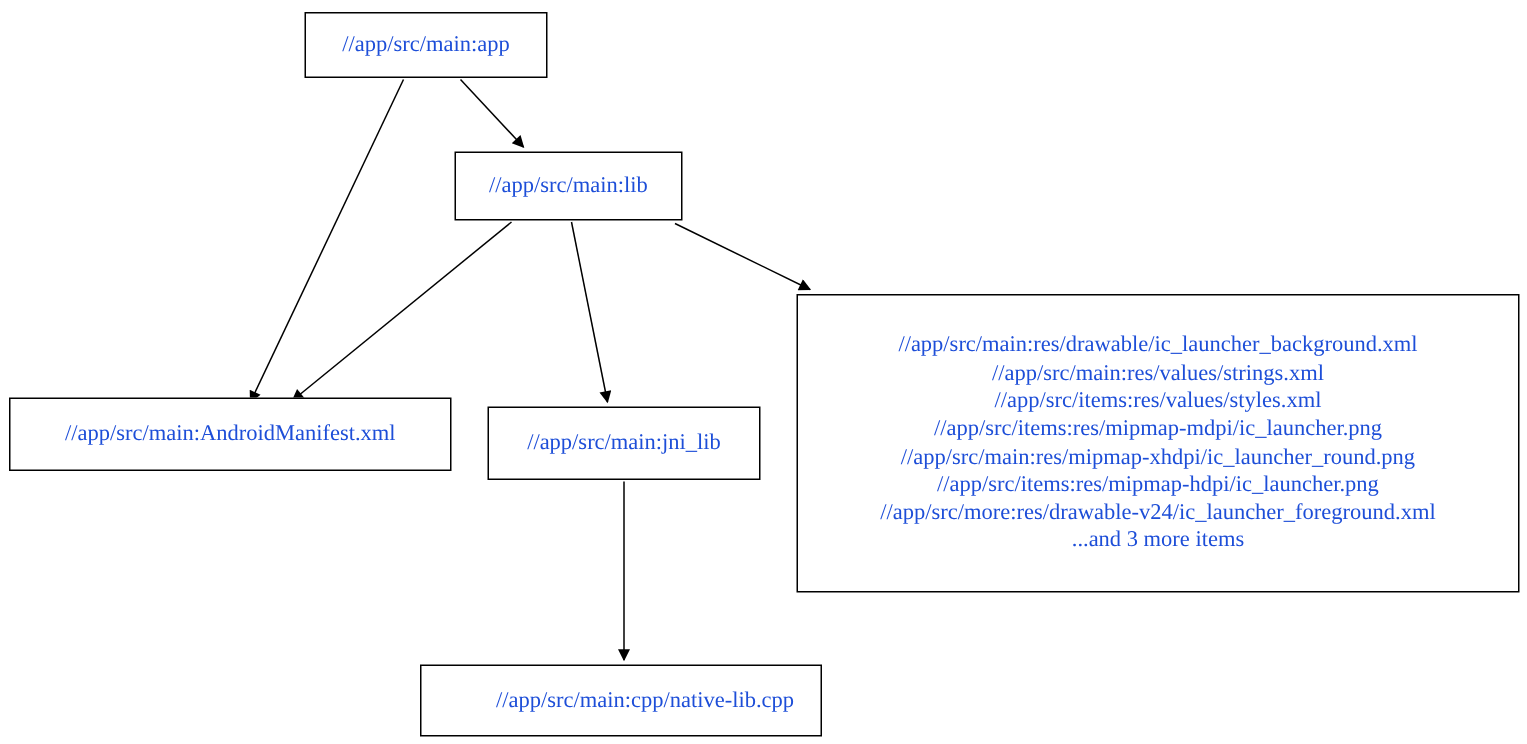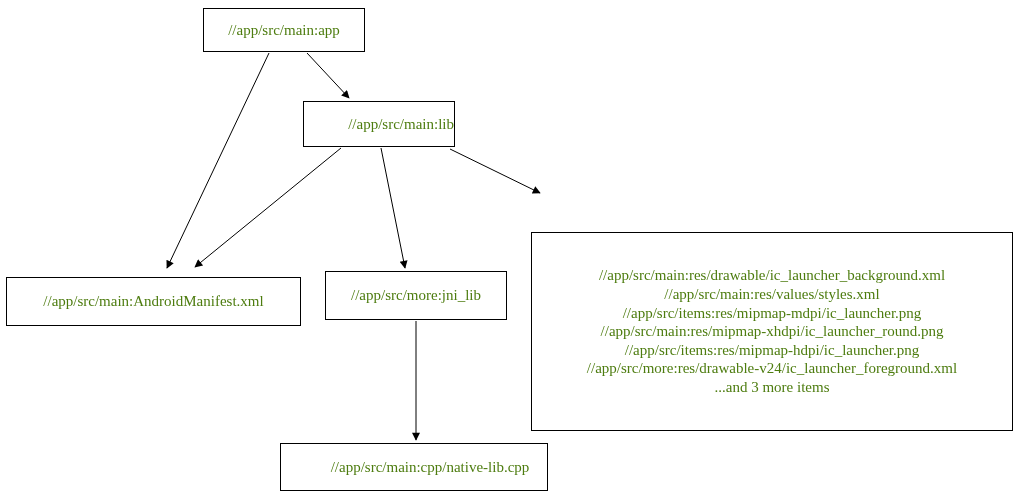--- a/index.html
+++ b/index.html
@@ -6,21 +6,21 @@
     margin: 0;
     padding: 0;
     background: #ffffff;
   }
   #canvas {
     position: relative;
     width: 1018px;
     height: 496px;
     background: #ffffff;
     font-family: "Liberation Serif", "DejaVu Serif", serif;
-    color: #4d7c0f;
+    color: #1d4ed8;
     overflow: hidden;
   }
   #edge-layer {
     position: absolute;
     left: 0;
     top: 0;
     width: 1018px;
     height: 496px;
   }
   #edge-layer line {
@@ -38,24 +38,24 @@
     text-align: center;
     font-size: 15px;
     line-height: 18.6px;
     white-space: nowrap;
   }
   .node.multiline {
     flex-direction: column;
     padding: 4px 6px;
   }
   #node-app        { left: 203px; top: 8px;   width: 162px; height: 44px; }
-  #node-lib        { left: 303px; top: 101px; width: 152px; height: 46px; justify-content: flex-end; }
-  #node-manifest   { left: 6px;   top: 277px; width: 295px; height: 49px; }
+  #node-lib        { left: 303px; top: 101px; width: 152px; height: 46px; }
+  #node-manifest   { left: 6px;   top: 265px; width: 295px; height: 49px; }
   #node-jni-lib    { left: 325px; top: 271px; width: 182px; height: 49px; }
-  #node-resources  { left: 531px; top: 196px; width: 482px; height: 199px; margin-top: 36px; }
+  #node-resources  { left: 531px; top: 196px; width: 482px; height: 199px; }
   #node-native-lib { left: 280px; top: 443px; width: 268px; height: 48px; padding-left: 32px; }
 </style>
 </head>
 <body>
 
 <div id="canvas">
 
   <svg id="edge-layer" viewBox="0 0 1018 496" xmlns="http://www.w3.org/2000/svg">
     <defs>
       <marker id="arrow" viewBox="0 0 10 10" refX="9" refY="5" markerWidth="11" markerHeight="8" orient="auto-start-reverse">
@@ -76,26 +76,27 @@
 
   <div class="node" id="node-lib">
     <span>//app/src/main:lib</span>
   </div>
 
   <div class="node" id="node-manifest">
     <span>//app/src/main:AndroidManifest.xml</span>
   </div>
 
   <div class="node" id="node-jni-lib">
-    <span>//app/src/more:jni_lib</span>
+    <span>//app/src/main:jni_lib</span>
   </div>
 
   <div class="node multiline" id="node-resources">
     <div>//app/src/main:res/drawable/ic_launcher_background.xml</div>
-    <div>//app/src/main:res/values/styles.xml</div>
+    <div>//app/src/main:res/values/strings.xml</div>
+    <div>//app/src/items:res/values/styles.xml</div>
     <div>//app/src/items:res/mipmap-mdpi/ic_launcher.png</div>
     <div>//app/src/main:res/mipmap-xhdpi/ic_launcher_round.png</div>
     <div>//app/src/items:res/mipmap-hdpi/ic_launcher.png</div>
     <div>//app/src/more:res/drawable-v24/ic_launcher_foreground.xml</div>
     <div>...and 3 more items</div>
   </div>
 
   <div class="node" id="node-native-lib">
     <span>//app/src/main:cpp/native-lib.cpp</span>
   </div>

